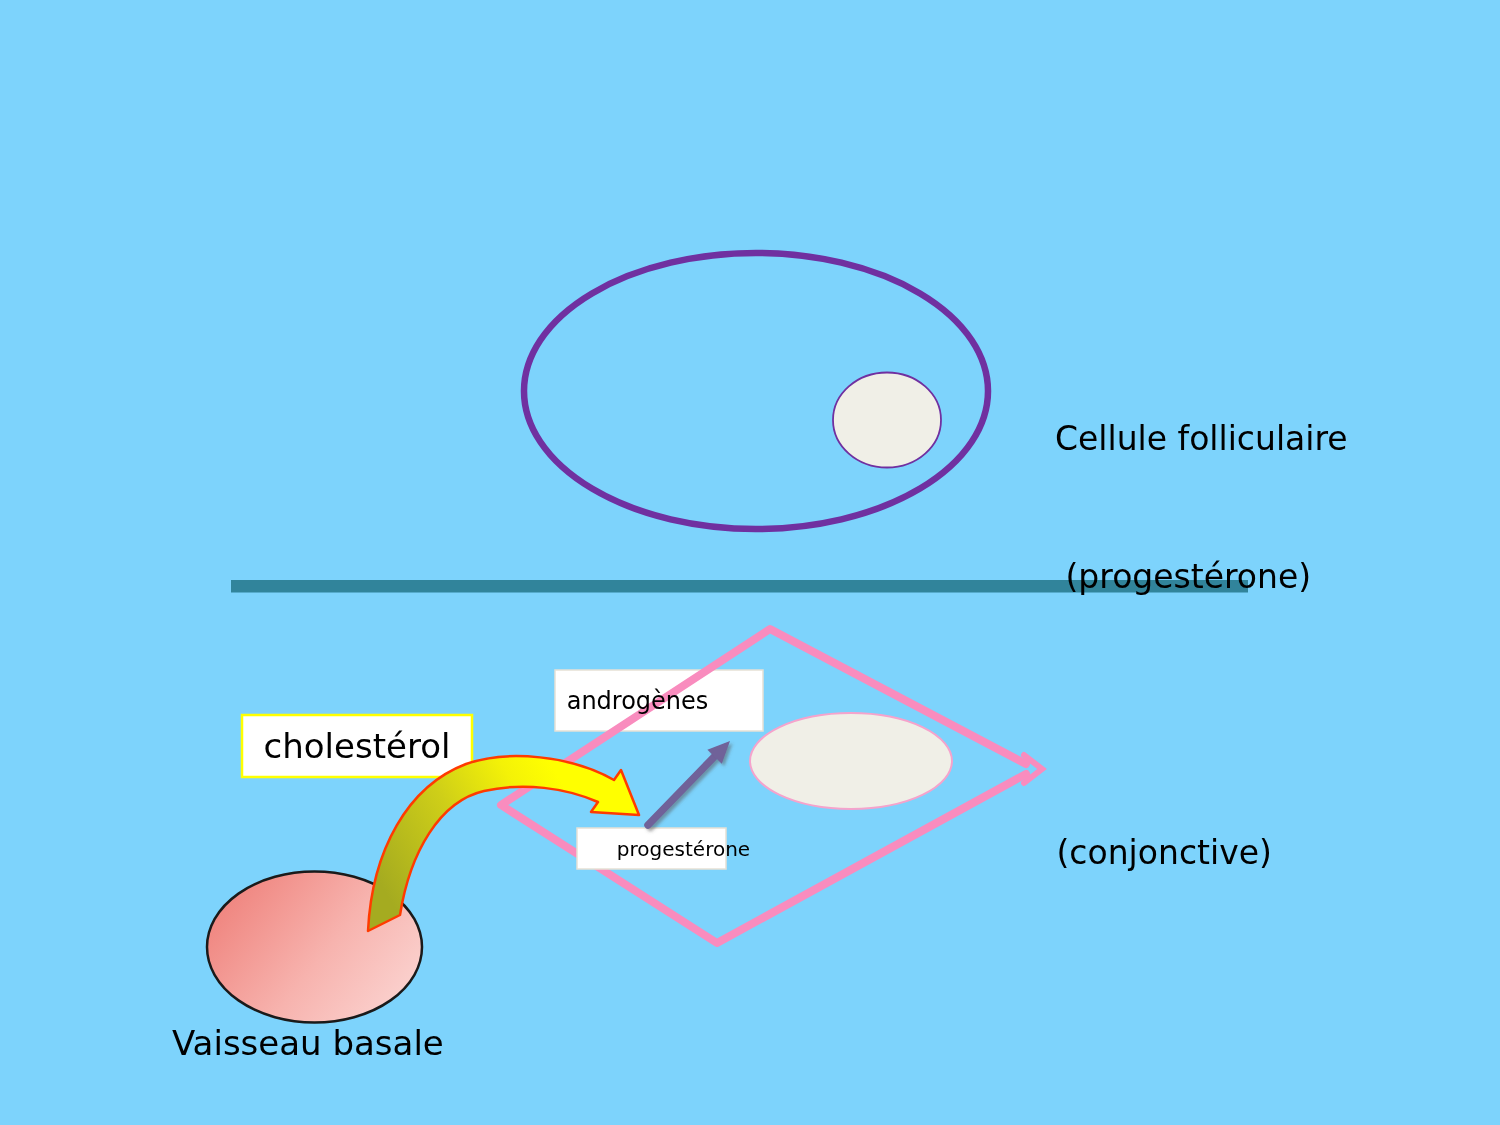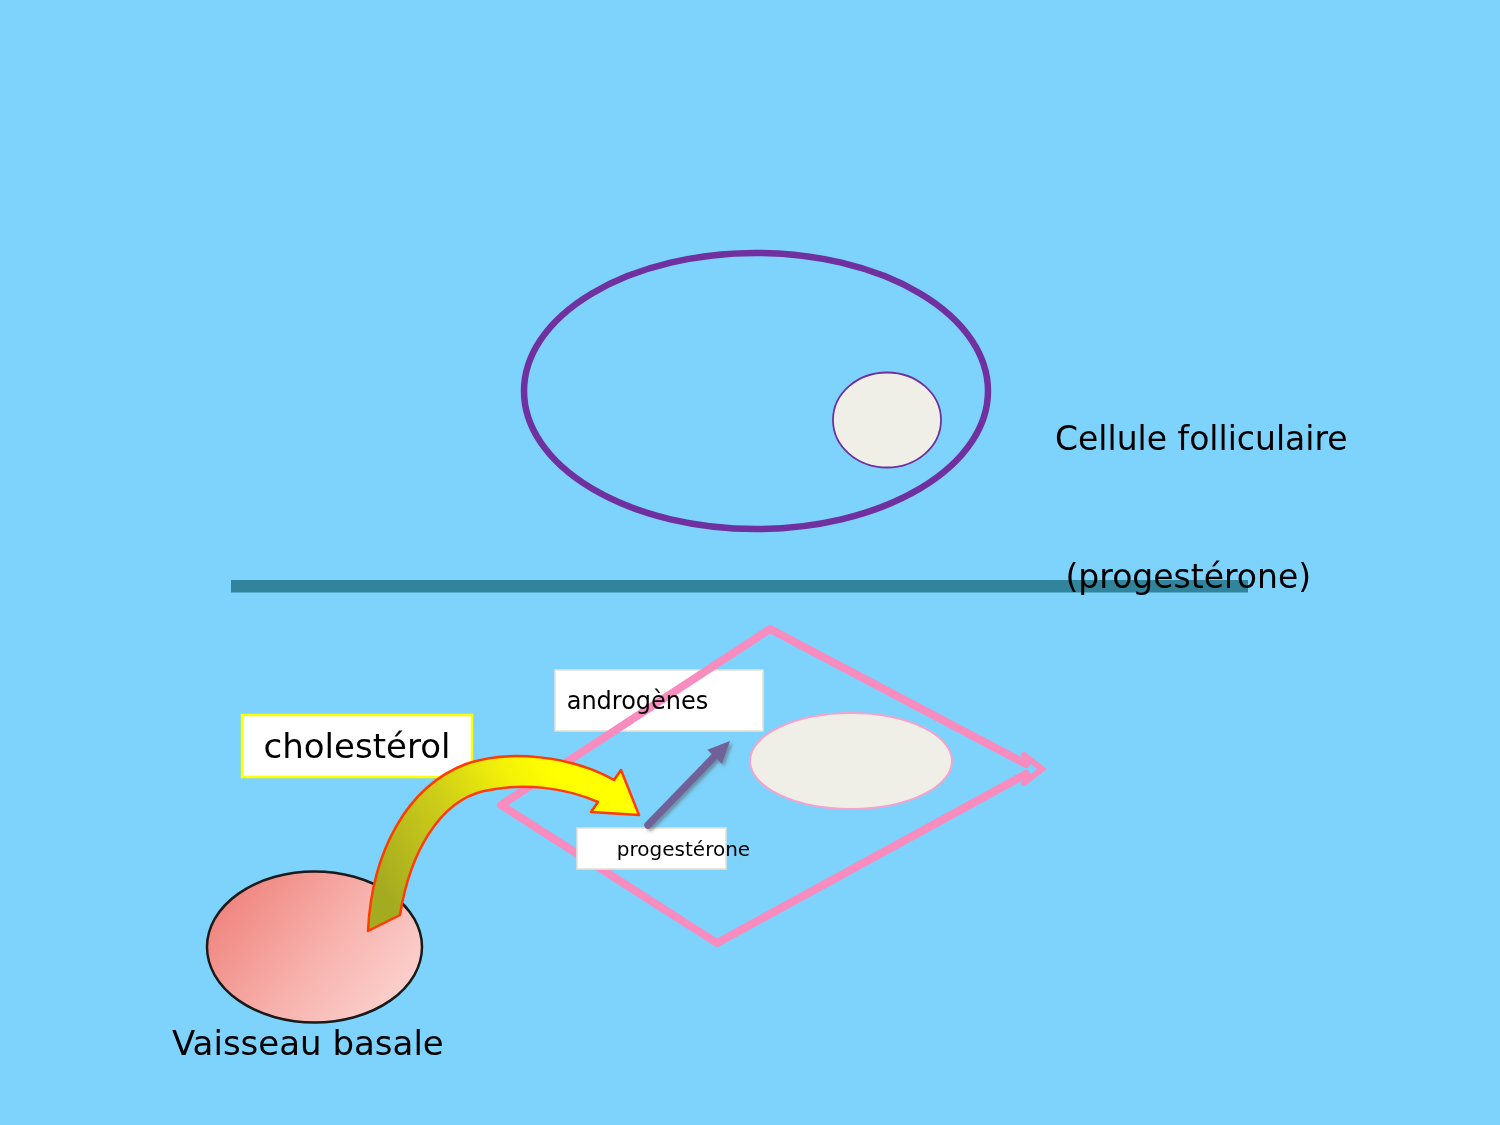--- a/index.html
+++ b/index.html
@@ -94,20 +94,21 @@
     </g>
   </svg>
 
   <div id="label-granulosa" class="lbl">
     <span class="line">Cellule folliculaire</span>
     <span class="line"> (progestérone)</span>
   </div>
 
 
   <div id="label-theca" class="lbl">
+    <span class="line"> (conjonctive)</span>
   </div>
 
   <div id="label-vaisseau" class="lbl">Vaisseau basale</div>
 
   <div id="label-androgenes" class="boxtext">androgènes</div>
 
   <div id="label-cholesterol" class="boxtext">cholestérol</div>
 
   <div id="label-progesterone" class="boxtext">progestérone</div>
 

